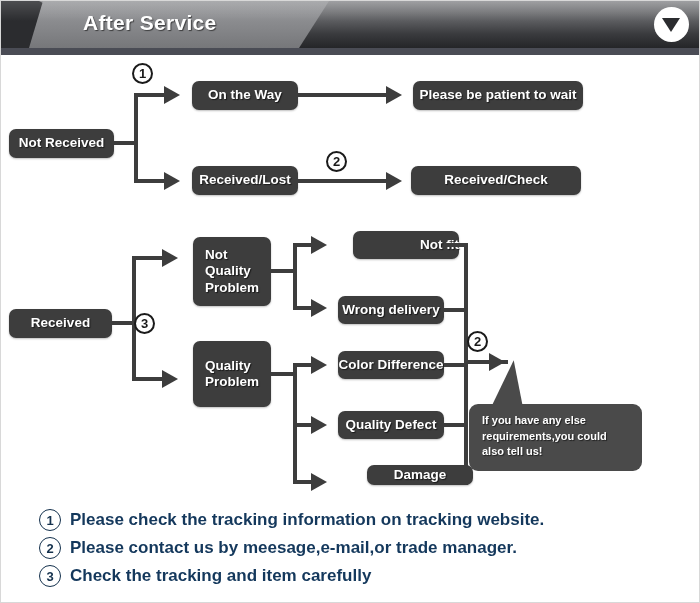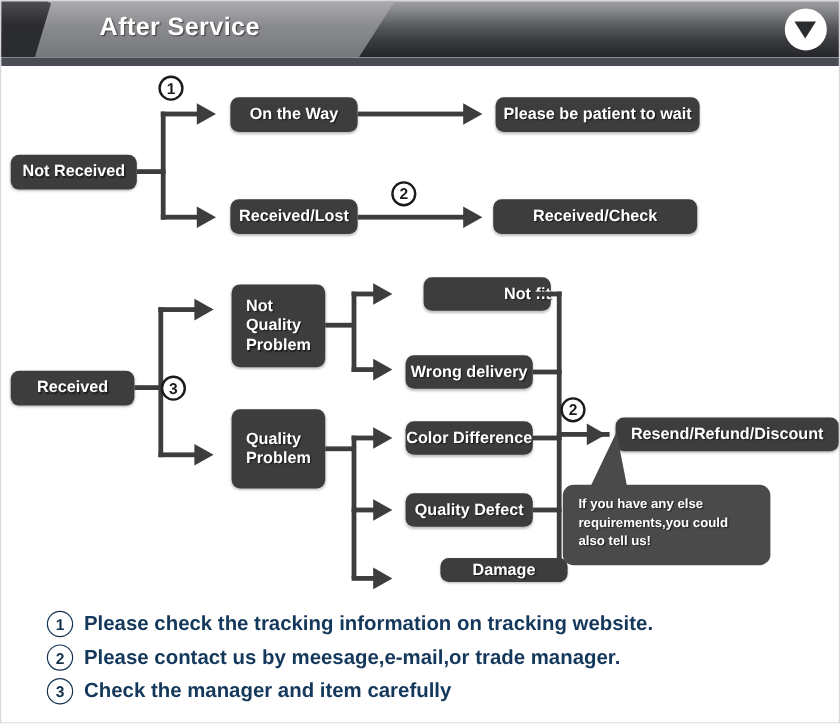--- a/index.html
+++ b/index.html
@@ -317,37 +317,34 @@
   <div class="h-line" style="left:443px; top:480px; width:24px;"></div>
   <div class="v-line" style="left:463px; top:242px; height:242px;"></div>
 
   <div class="h-line" style="left:463px; top:359px; width:44px;"></div>
   <div class="arrow" style="left:488px; top:352px;"></div>
 
   <div class="step-circle" style="left:466px; top:330px;">
     <span>2</span>
   </div>
 
-  <div class="node" style="left:512px; top:347px; width:186px; height:28px;">
-    <span>Resend/Refund/Discount</span>
-  </div>
 
   <div class="bubble-tail" style="left:493px; top:360px;"></div>
   <div class="bubble" style="left:468px; top:403px; width:173px; height:67px;">
     <span>If you have any else requirements,you could also tell us!</span>
   </div>
 
   <div class="notes">
     <div class="note-row">
       <div class="note-num">1</div>
       <div class="note-text">Please check the tracking information on tracking website.</div>
     </div>
     <div class="note-row">
       <div class="note-num">2</div>
       <div class="note-text">Please contact us by meesage,e-mail,or trade manager.</div>
     </div>
     <div class="note-row">
       <div class="note-num">3</div>
-      <div class="note-text">Check the manager and item carefully</div>
+      <div class="note-text">Check the tracking and item carefully</div>
     </div>
   </div>
 
 </div>
 
 </body></html>

